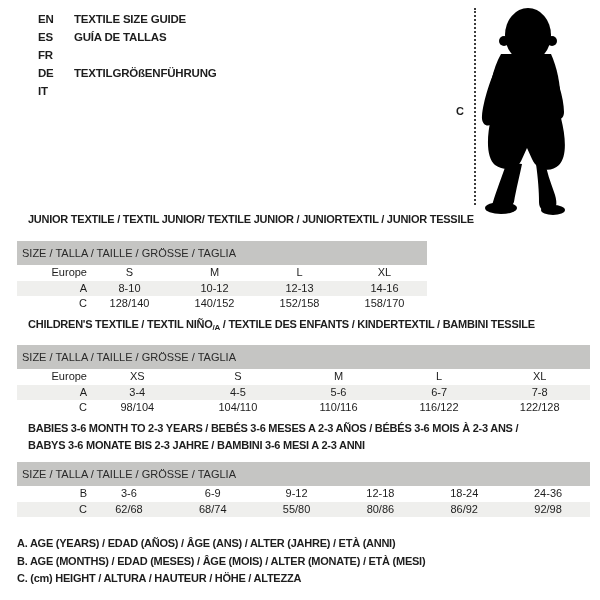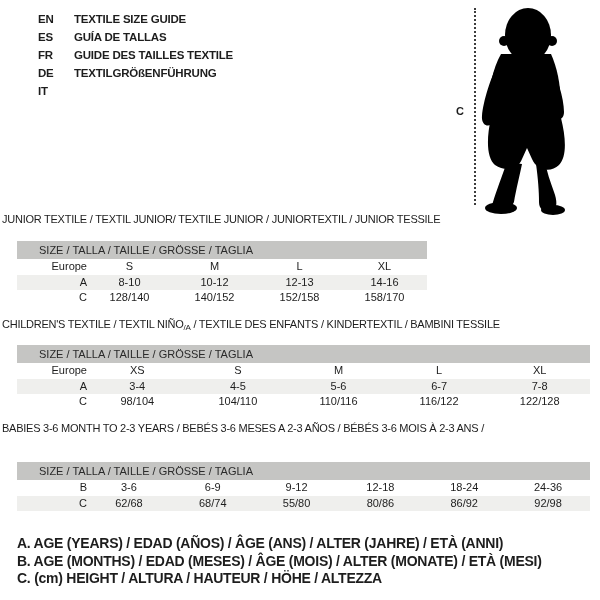--- a/index.html
+++ b/index.html
@@ -10,56 +10,55 @@
   
   .lang-list{position:absolute;left:22px;top:10px;}
   .lang-row{display:flex;height:18px;line-height:18px;}
   .lang-code{width:36px;font-weight:700;font-size:11.5px;letter-spacing:-0.2px;padding-left:16px;}
   .lang-title{font-weight:700;font-size:11.5px;letter-spacing:-0.2px;white-space:nowrap;}
   
   .measure-line{position:absolute;left:474px;top:8px;height:197px;width:0;border-left:2px dotted #3c3c3c;}
   .measure-label{position:absolute;left:451px;top:105px;width:18px;text-align:center;font-weight:700;font-size:11px;}
   .baby{position:absolute;left:481px;top:4px;width:110px;height:211px;}
   
-  .sec-title{position:absolute;left:2px;font-weight:400;font-size:11px;letter-spacing:-0.25px;white-space:nowrap;}
+  .sec-title{position:absolute;left:28px;font-weight:700;font-size:11px;letter-spacing:-0.25px;white-space:nowrap;}
   .t-junior{top:213px;}
   .t-children{top:318px;text-align:center;}
   .t-babies{top:420px;line-height:17px;white-space:normal;width:560px;}
   .subscript{font-size:8px;vertical-align:-2px;}
   
   .tbl{position:absolute;left:17px;border-collapse:collapse;table-layout:fixed;font-size:11px;color:#1d1d1d;}
   .tbl-junior{top:241px;width:410px;}
   .tbl-children{top:345px;width:573px;}
   .tbl-babies{top:462px;width:573px;}
   .tbl col.c0{width:70px;}
   .tbl td{height:15.5px;text-align:center;padding:0;white-space:nowrap;line-height:15px;}
-  .tbl tr.size td{background:#c5c5c3;text-align:left;padding-left:22px;height:18px;line-height:13px;color:#2a2a2a;}
+  .tbl tr.size td{background:#c5c5c3;text-align:left;padding-left:5px;height:24px;line-height:13px;color:#2a2a2a;}
   .tbl tr.gray td{background:#efefed;}
   .tbl tr.white td{background:#ffffff;}
   .tbl td.label{text-align:right;padding-left:5px;}
   
-  .legend{position:absolute;left:17px;top:535px;font-weight:700;font-size:14px;letter-spacing:-0.25px;line-height:17.5px;}
+  .legend{position:absolute;left:17px;top:535px;font-weight:700;font-size:11px;letter-spacing:-0.25px;line-height:17.5px;}
 </style>
 </head>
 <body>
 
 <div class="canvas">
 
   <div class="lang-list">
     <div class="lang-row">
       <span class="lang-code">EN</span>
       <span class="lang-title">TEXTILE SIZE GUIDE</span>
     </div>
     <div class="lang-row">
       <span class="lang-code">ES</span>
       <span class="lang-title">GUÍA DE TALLAS</span>
     </div>
     <div class="lang-row">
       <span class="lang-code">FR</span>
-      <span class="lang-title">GUIDE DES TAILLES TEXTILE</span>
     </div>
     <div class="lang-row">
       <span class="lang-code">DE</span>
       <span class="lang-title">TEXTILGRÖßENFÜHRUNG</span>
     </div>
     <div class="lang-row">
       <span class="lang-code">IT</span>
     </div>
   </div>
 
@@ -156,20 +155,21 @@
         <td>104/110</td>
         <td>110/116</td>
         <td>116/122</td>
         <td>122/128</td>
       </tr>
     </tbody>
   </table>
 
   <div class="sec-title t-babies">
     <div>BABIES 3-6 MONTH TO 2-3 YEARS / BEBÉS 3-6 MESES A 2-3 AÑOS / BÉBÉS 3-6 MOIS À 2-3 ANS /</div>
+    <div>BABYS 3-6 MONATE BIS 2-3 JAHRE / BAMBINI 3-6 MESI A 2-3 ANNI</div>
   </div>
   <table class="tbl tbl-babies">
     <colgroup>
         <col class="c0">
         <col>
         <col>
         <col>
         <col>
         <col>
         <col>

